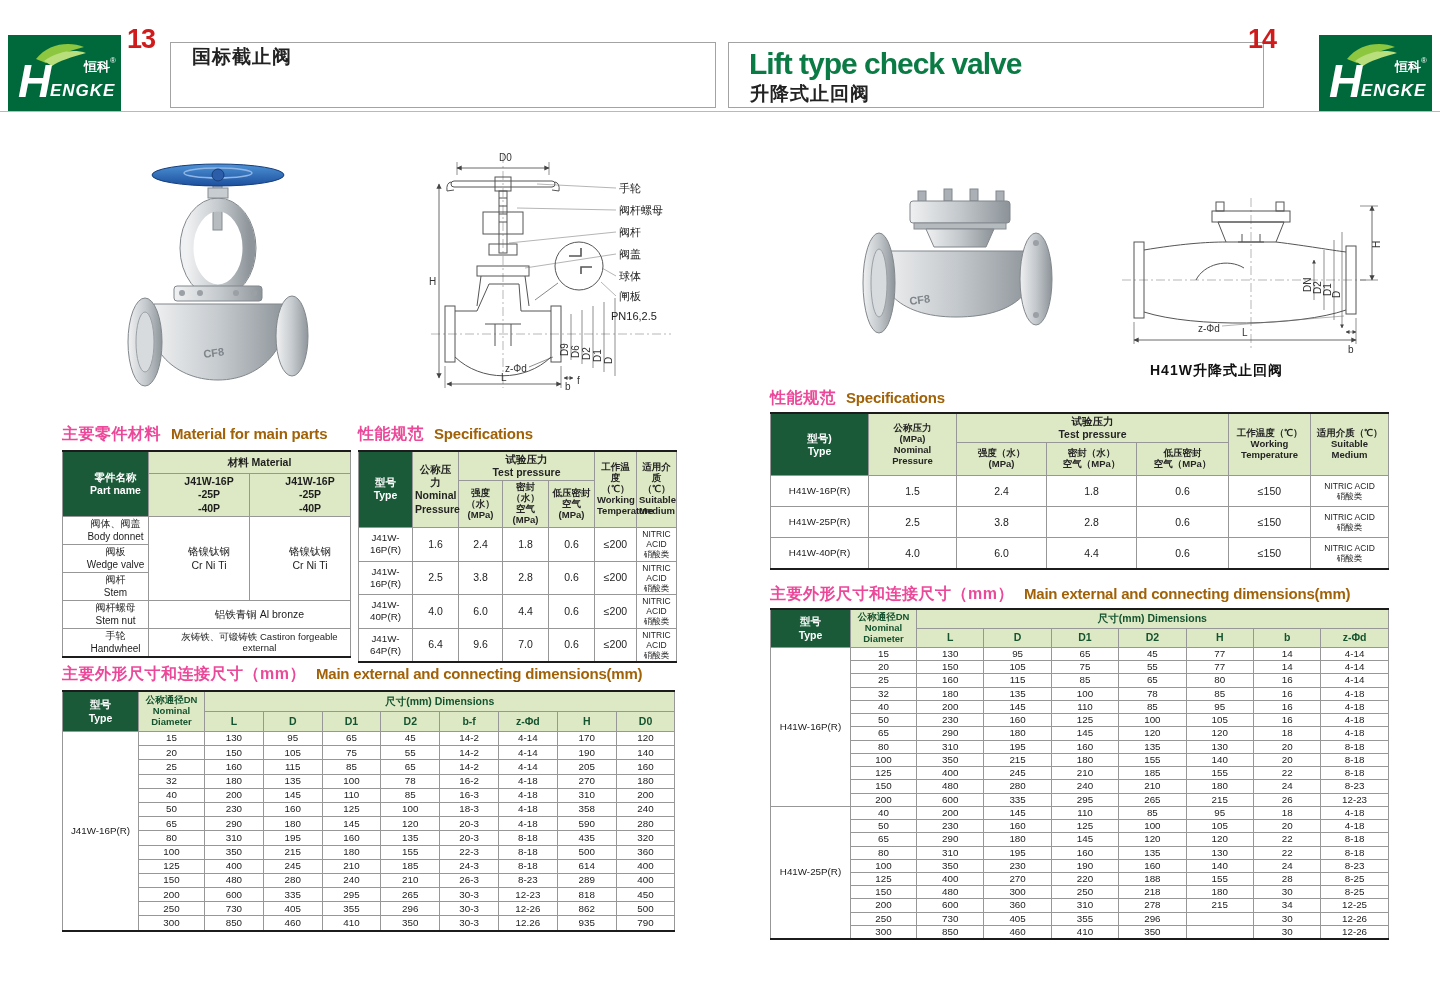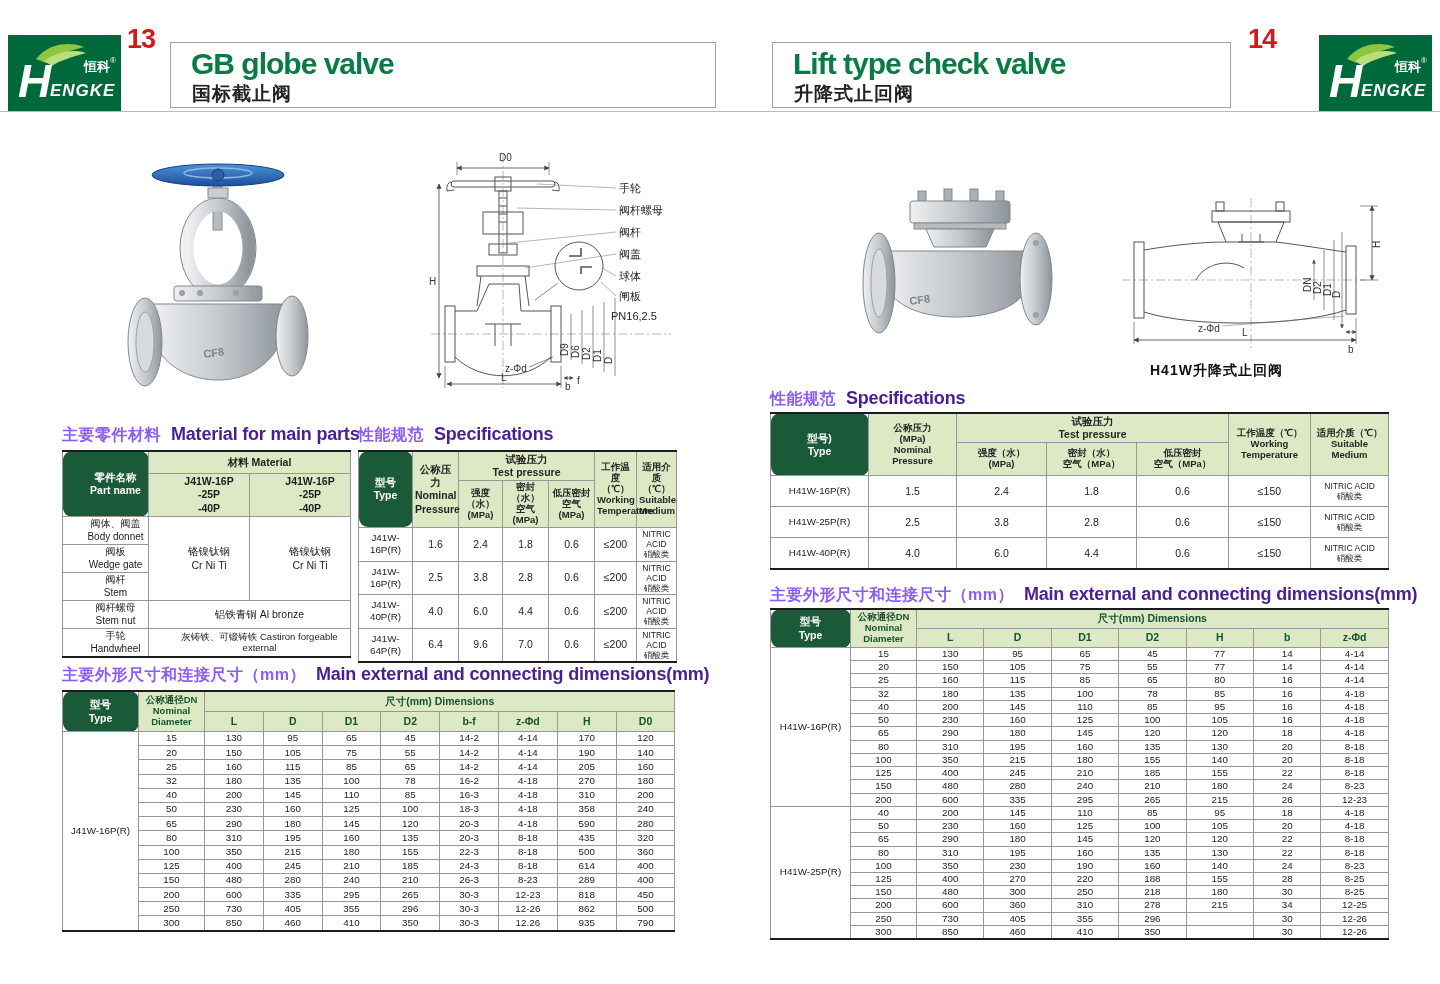--- a/index.html
+++ b/index.html
@@ -8,28 +8,28 @@
   .abs{position:absolute;}
   
   .logo-box{position:absolute;top:35px;width:113px;height:76px;background:#00693c;}
   .page-num{position:absolute;top:24px;font-size:27px;font-weight:bold;color:#cf1b1b;letter-spacing:-1px;}
   .title-box{position:absolute;top:42px;height:66px;border:1px solid #a3a3a3;background:#fff;box-sizing:border-box;}
   .t-en{margin:5px 0 0 20px;font-size:30px;font-weight:bold;color:#0b7b45;letter-spacing:-1px;line-height:1.05;}
   .t-cn{margin:1px 0 0 21px;font-size:19px;color:#222;font-weight:bold;letter-spacing:1px;}
   .header-rule{position:absolute;top:111px;left:0;width:1440px;height:1px;background:#b9b9b9;}
   
   .sec-title{position:absolute;display:flex;align-items:baseline;gap:10px;white-space:nowrap;}
-  .sec-title .cn{font-size:16px;font-weight:bold;color:#8b5cf6;letter-spacing:.5px;}
-  .sec-title .en{font-size:18px;font-weight:bold;color:#4c1d95;letter-spacing:-.2px;}
+  .sec-title .cn{font-size:16px;font-weight:bold;color:#ec4899;letter-spacing:.5px;}
+  .sec-title .en{font-size:15px;font-weight:bold;color:#a16207;letter-spacing:-.2px;}
   
   table.tbl{position:absolute;border-collapse:collapse;table-layout:fixed;background:#fff;
             border-top:2px solid #1c1c1c;border-bottom:2px solid #1c1c1c;}
   table.tbl td{border:1px solid #979797;text-align:center;vertical-align:middle;
                white-space:pre-line;padding:1px 2px;line-height:1.25;font-size:10.5px;color:#1c1c1c;}
-  td.dkgreen{background:#1a5a38;color:#fff !important;font-weight:bold;border-radius:9px;}
+  td.dkgreen{background:#1a5a38;color:#fff !important;font-weight:bold;}
   td.ltgreen{background:#dde9c5;font-weight:bold;}
   table.dims td.ltgreen{color:#14532e;}
   table.specs td.ltgreen{color:#242424;}
   table.specs tbody td{height:28px;}
   table.specs tbody td:last-child{font-size:8.5px;line-height:1.2;}
   table.specs tbody td:first-child{font-size:9.8px;}
   table.dims tbody td{font-size:9.8px;padding:0 2px;}
   table.dims-l tbody td{height:13.2px;}
   table.dims-r tbody td{height:11.9px;}
   td.type-cell{font-size:9.8px;background:#fff;}
@@ -53,25 +53,24 @@
       <path d="M28 24 C40 8 62 6 76 12 C62 16 46 20 38 28 Z" fill="#8dc63f"></path>
       <path d="M36 26 C50 16 66 14 78 18 C64 22 50 26 44 31 Z" fill="#b9de7c"></path>
       <text x="10" y="62" font-size="46" font-weight="bold" font-style="italic" fill="#ffffff">H</text>
       <text x="42" y="61" font-size="17" font-weight="bold" font-style="italic" letter-spacing="1" fill="#ffffff">ENGKE</text>
       <text x="76" y="36" font-size="13" font-weight="bold" fill="#ffffff">恒科</text>
       <text x="102" y="28" font-size="8" fill="#ffffff">®</text>
     </svg>
   </div>
   <div class="page-num" style="left:127px">13</div>
   <div class="title-box" style="left:170px;width:546px">
-    <div class="t-en">GB globe valve</div>
     <div class="t-cn">国标截止阀</div>
   </div>
 
-  <div class="title-box" style="left:772px;width:459px">
+  <div class="title-box" style="left:728px;width:536px">
     <div class="t-en">Lift type check valve</div>
     <div class="t-cn">升降式止回阀</div>
   </div>
   <div class="page-num" style="left:1248px">14</div>
   <div class="logo-box" style="left:1319px">
     <svg width="113" height="76" viewBox="0 0 113 76">
       <path d="M28 24 C40 8 62 6 76 12 C62 16 46 20 38 28 Z" fill="#8dc63f"></path>
       <path d="M36 26 C50 16 66 14 78 18 C64 22 50 26 44 31 Z" fill="#b9de7c"></path>
       <text x="10" y="62" font-size="46" font-weight="bold" font-style="italic" fill="#ffffff">H</text>
       <text x="42" y="61" font-size="17" font-weight="bold" font-style="italic" letter-spacing="1" fill="#ffffff">ENGKE</text>
@@ -274,21 +273,21 @@
     <tr>
       <td class="part">阀体、阀盖
 Body donnet</td>
       <td rowspan="3">铬镍钛钢
 Cr Ni Ti</td>
       <td rowspan="3">铬镍钛钢
 Cr Ni Ti</td>
     </tr>
     <tr>
           <td class="part">阀板
-Wedge gate</td>
+Wedge valve</td>
         </tr>
     <tr>
           <td class="part">阀杆
 Stem</td>
         </tr>
     <tr>
       <td class="part">阀杆螺母
 Stem nut</td>
       <td colspan="2">铝铁青铜 Al bronze</td>
     </tr>

